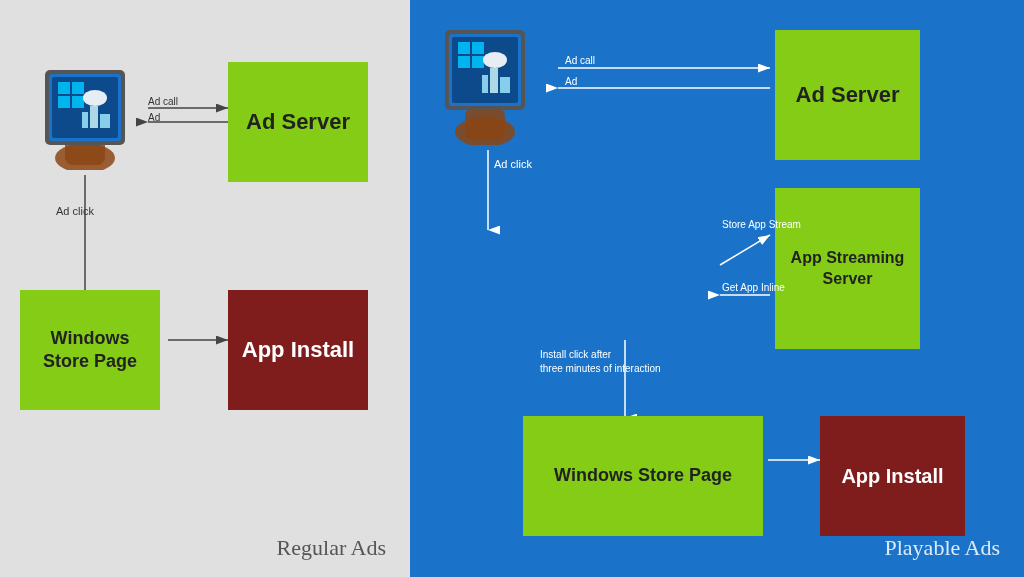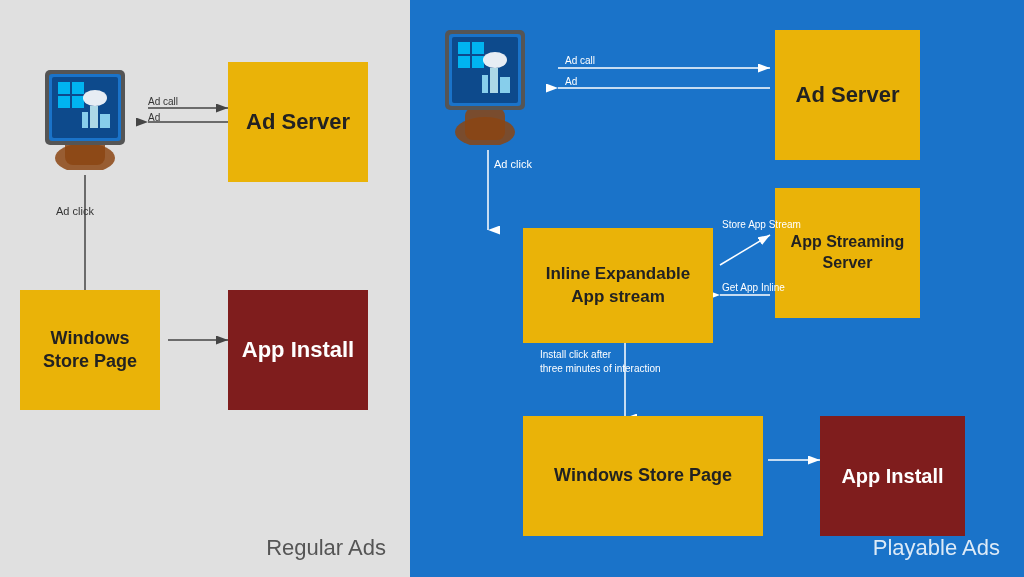--- a/index.html
+++ b/index.html
@@ -28,31 +28,32 @@
       flex-shrink: 0;
     }
 
     .panel-label {
       position: absolute;
       bottom: 16px;
       right: 24px;
       font-size: 22px;
       font-weight: 300;
       color: #555;
+      font-family: Liberation Serif, serif;
     }
 
     .panel-right .panel-label {
       color: rgba(255,255,255,0.85);
       text-align: right;
     }
 
     
     .box {
       position: absolute;
-      background: #eab308;
+      background: #84cc16;
       display: flex;
       align-items: center;
       justify-content: center;
       text-align: center;
       font-size: 18px;
       font-weight: 600;
       color: #222;
       border: none;
       padding: 8px;
       line-height: 1.3;
@@ -192,25 +193,22 @@
   <div style="position:absolute; top:55px; left:155px; font-size:10px; color:white;">Ad call</div>
 
   <div style="position:absolute; top:76px; left:155px; font-size:10px; color:white;">Ad</div>
 
   <div class="box" style="left:365px; top:30px; width:145px; height:130px; font-size:22px;">
     <span>Ad Server</span>
   </div>
 
   <div style="position:absolute; top:158px; left:84px; font-size:11px; color:white;">Ad click</div>
 
-  <div class="box" style="left:113px; top:228px; width:190px; height:115px; font-size:17px;">
-    <span>Inline Expandable App stream</span>
-  </div>
-
-  <div class="box" style="left:365px; top:188px; width:145px; height:130px; font-size:16px;">
+
+  <div class="box" style="left:365px; top:188px; width:145px; height:161px; font-size:16px;">
     <span>App Streaming Server</span>
   </div>
 
   <div style="position:absolute; top:218px; left:312px; font-size:10px; color:white; line-height:1.3;">Store
 App
 Stream</div>
 
   <div style="position:absolute; top:282px; left:312px; font-size:10px; color:white;">Get App Inline</div>
 
   <div style="position:absolute; top:348px; left:130px; font-size:10px; color:white; line-height:1.4; white-space:pre-line;">Install click after

